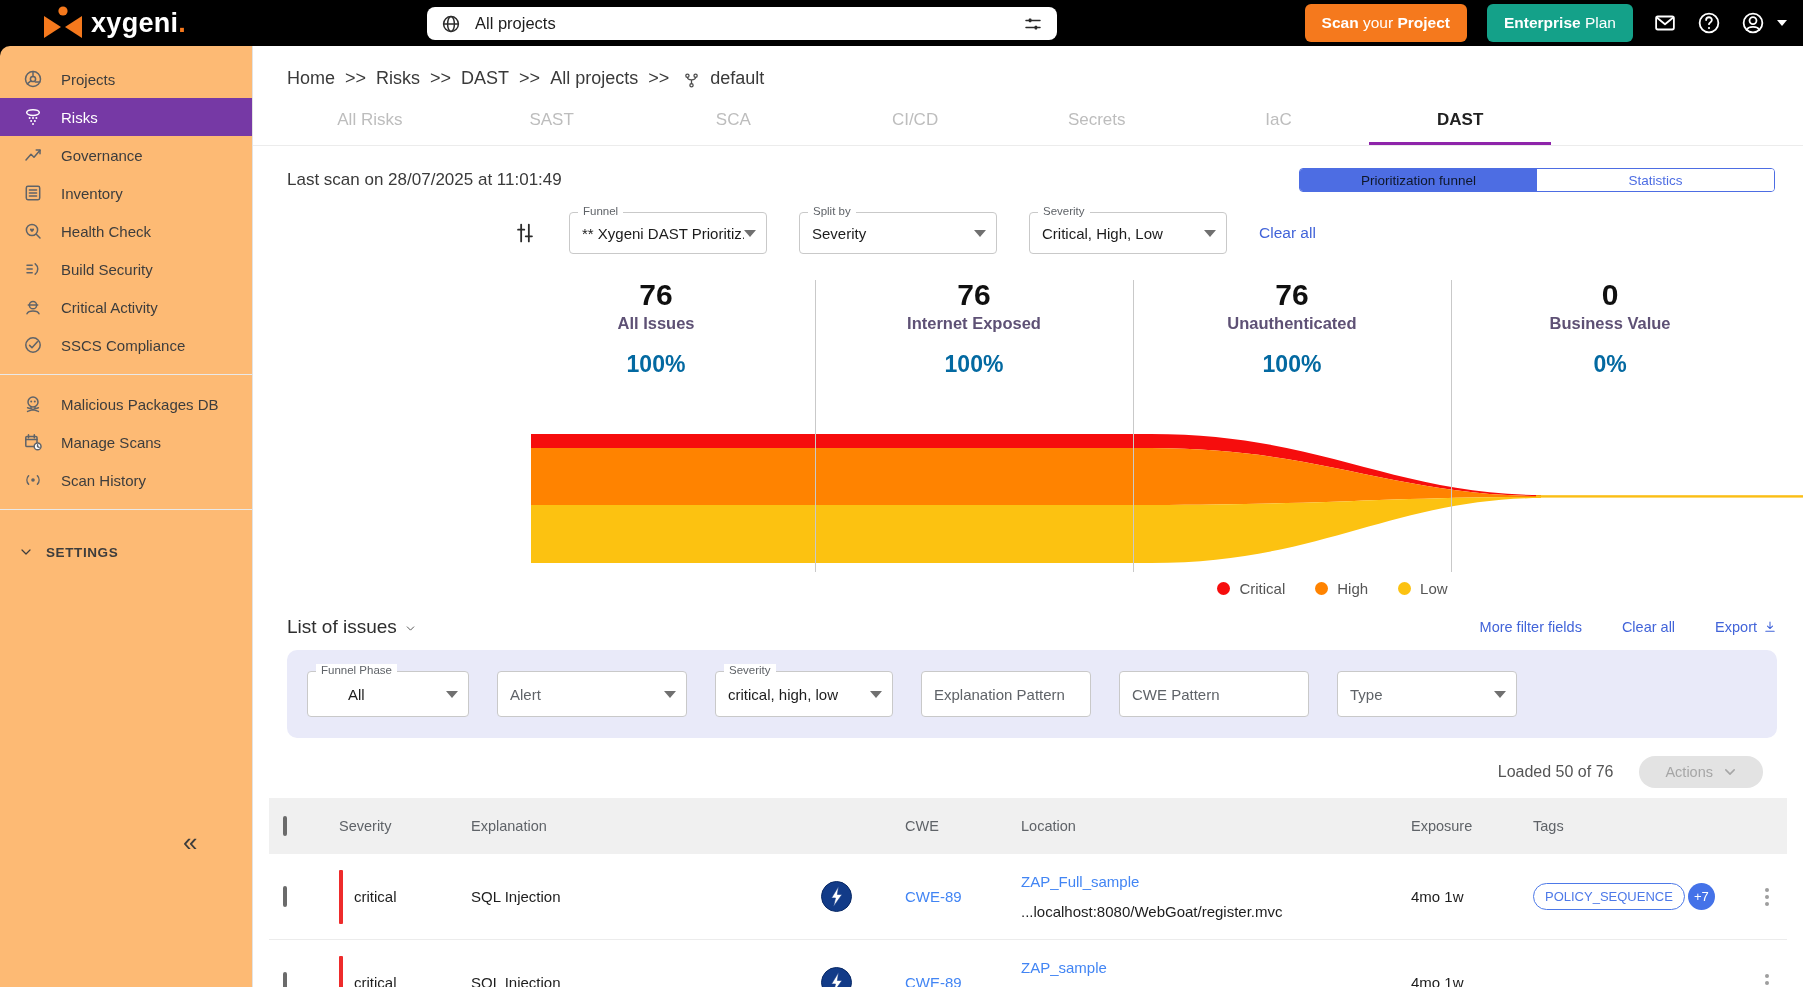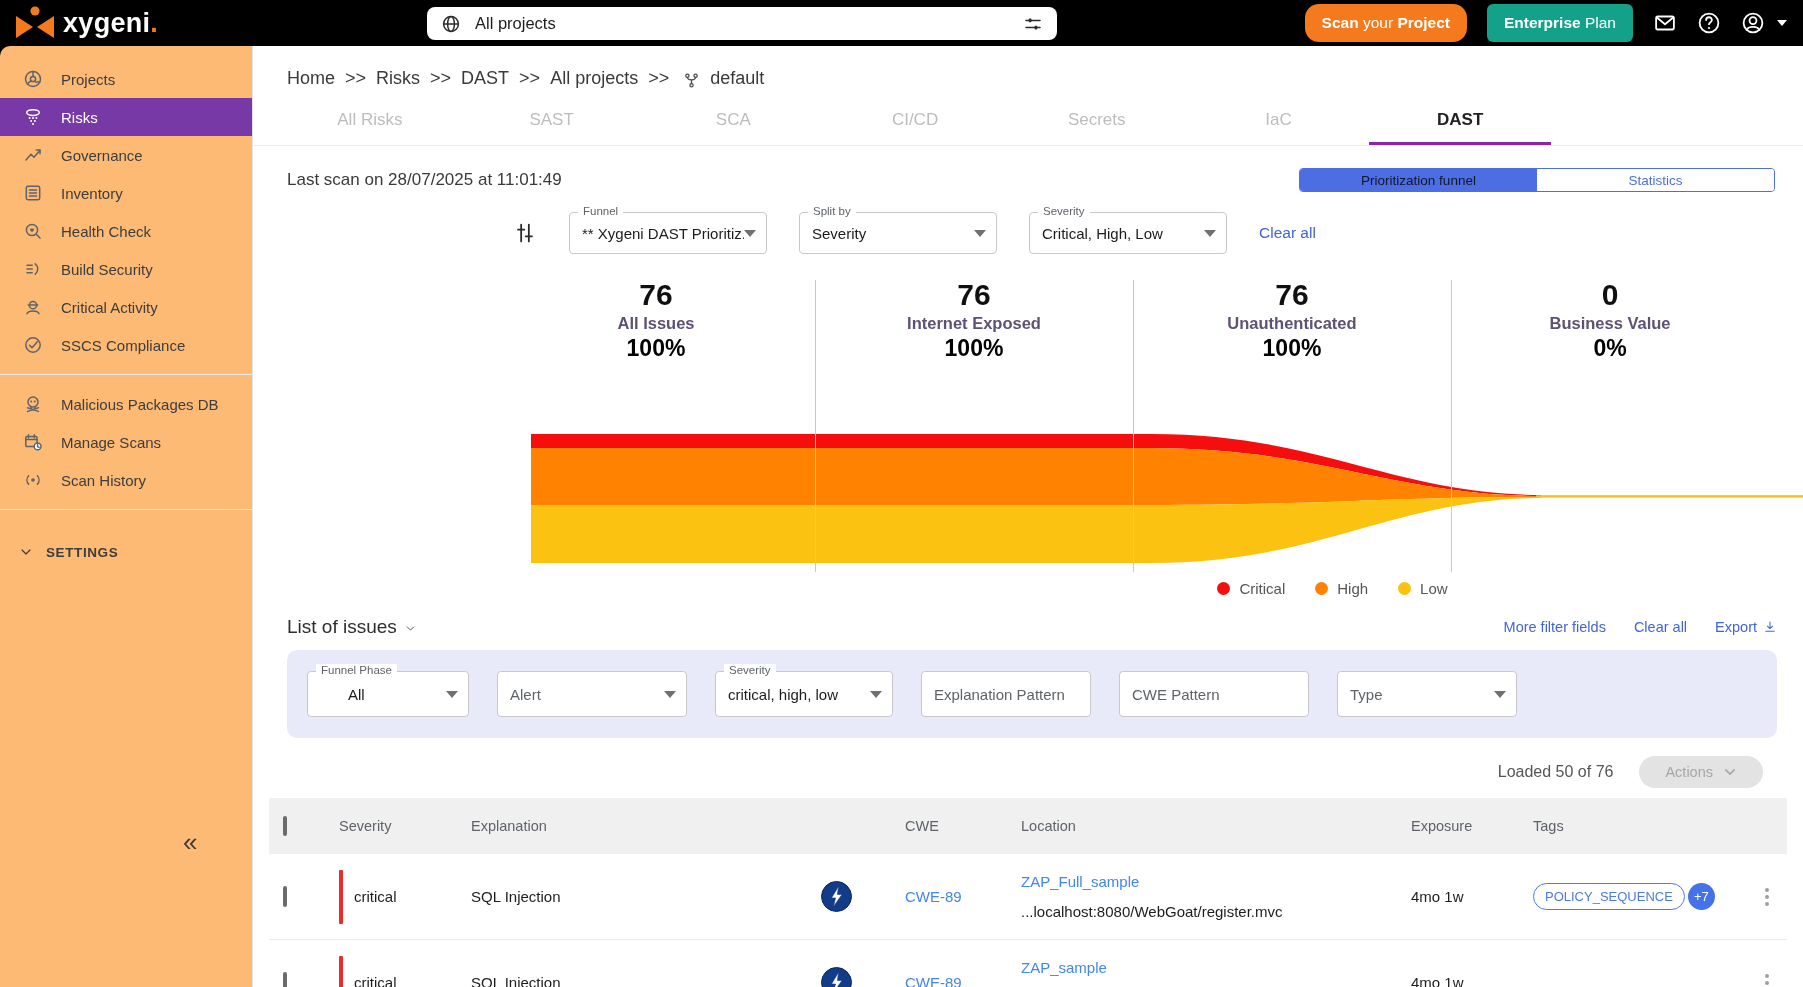--- a/index.html
+++ b/index.html
@@ -1,29 +1,29 @@
 <!DOCTYPE html>
 <html><head>
 <meta charset="utf-8">
 <style>
   * { box-sizing: border-box; margin: 0; padding: 0; }
   html,body { background:#000; }
   body { font-family: "Liberation Sans", "DejaVu Sans", sans-serif; }
   .app { position:relative; width:1803px; height:987px; overflow:hidden; background:#000; }
 
   
-  .topbar { position:absolute; top:0; left:0; right:0; height:46px; background:#000; display:flex; z-index:20; }
+  .topbar { position:absolute; top:0; left:0; right:0; height:46px; background:#000; display:flex; z-index:20;padding-left:28px; }
   .logo { display:flex; align-items:center; gap:7px; margin-left:14px; cursor:pointer; }
   .logo-text { font-size:27px; font-weight:bold; color:#fff; letter-spacing:.3px; }
   .logo-dot { font-size:27px; font-weight:bold; color:#F5791D; }
   .search-pill { position:absolute; left:427px; top:7px; width:630px; height:33px; background:#fff; border-radius:8px; display:flex; align-items:center; gap:14px; padding:0 14px; cursor:pointer; }
   .search-text { flex:1; font-size:16.5px; color:#1d1d1d; }
   .tb-icon { color:#2b2b2b; display:flex; align-items:center; }
   .topbar-right { position:absolute; right:16px; top:0; height:46px; display:flex; align-items:center; gap:20px; }
-  .btn-orange { background:#F5791D; color:#fff; font-size:15.5px; padding:10px 17px; border-radius:14px; cursor:pointer; white-space:nowrap; }
+  .btn-orange { background:#F5791D; color:#fff; font-size:15.5px; padding:10px 17px; border-radius:6px; cursor:pointer; white-space:nowrap; }
   .btn-teal { background:#14A189; color:#fff; font-size:15.5px; padding:10px 17px; border-radius:6px; cursor:pointer; white-space:nowrap; }
   .btn-orange b, .btn-teal b { font-weight:bold; }
   .white-icon { color:#fff; display:flex; align-items:center; cursor:pointer; }
   .caret-sm { width:0; height:0; border-left:5px solid transparent; border-right:5px solid transparent; border-top:6px solid #fff; margin-left:-8px; cursor:pointer; }
 
   
   .page { position:absolute; top:46px; left:0; right:0; bottom:0; display:flex; background:#000; }
   .sidebar { width:253px; flex:none; background:#fdba74; border-top-left-radius:10px; border-right:1px solid #e3e3e3; position:relative; }
   .main { flex:1; background:#fff; position:relative; overflow:hidden; }
 
@@ -63,33 +63,33 @@
   .mat-select .value { flex:1; font-size:15px; color:#1c1c1c; white-space:nowrap; overflow:hidden; }
   .caret { width:0; height:0; border-left:6px solid transparent; border-right:6px solid transparent; border-top:7px solid #707070; }
   .clear-link { color:#4264D9; font-size:15.5px; cursor:pointer; }
 
   
   .funnel-wrap { position:relative; margin:24px 16px 0 278px; margin-left:278px; height:330px; margin-right:0; }
   .funnel-wrap { margin:24px 0 0 278px; }
   .stages { display:grid; grid-template-columns:repeat(4,318px); text-align:center; margin-left:-34px; position:relative; z-index:2; }
   .stage-count { font-size:30px; font-weight:bold; color:#101010; line-height:1.15; }
   .stage-name { font-size:16.5px; font-weight:bold; color:#5E5175; margin-top:1px; }
-  .stage-pct { font-size:23px; font-weight:bold; color:#000000; margin-top:2px; }
+  .stage-pct { font-size:23px; font-weight:bold; color:#0369a1; margin-top:18px; }
   .vdivider { position:absolute; top:2px; width:1px; height:292px; background:#c9c9c9; z-index:1; }
   .funnel-svg { position:absolute; left:0; top:100px; z-index:0; }
   .legend { position:absolute; top:302px; left:0; width:1503px; display:flex; justify-content:center; align-items:center; gap:30px; padding-left:100px; }
   .legend-item { display:flex; align-items:center; gap:9px; font-size:15px; color:#555; }
   .legend-dot { width:13px; height:13px; border-radius:50%; }
 
   
   .issues { padding:8px 26px 0 34px; }
   .issues-head { display:flex; align-items:center; }
   .issues-title { font-size:19px; color:#2e2e2e; display:flex; align-items:center; gap:7px; cursor:pointer; }
   .issues-title .chev { color:#555; display:flex; margin-top:3px; }
-  .issues-links { margin-left:auto; display:flex; align-items:center; gap:28px; }
+  .issues-links { margin-left:auto; display:flex; align-items:center; gap:40px; }
   .blue-link { color:#4264D9; font-size:14.5px; cursor:pointer; display:flex; align-items:center; gap:6px; }
   .filter-bar { margin-top:12px; background:#E9EAF9; border-radius:10px; padding:21px 20px; display:flex; gap:28px; }
   .fbox { position:relative; background:#fff; border:1px solid #c9c9c9; border-radius:4px; height:46px; display:flex; align-items:center; padding:0 10px 0 12px; cursor:pointer; }
   .fbox .notch { position:absolute; top:-8px; left:8px; background:#fff; padding:0 5px; font-size:11.5px; color:#5f6368; }
   .fbox .value { flex:1; font-size:15px; color:#1c1c1c; white-space:nowrap; overflow:hidden; }
   .fbox .value.muted { color:#5f6368; }
   .loaded-row { display:flex; justify-content:flex-end; align-items:center; gap:26px; padding:18px 14px 10px 0; }
   .loaded-text { font-size:16px; color:#555; }
   .actions-btn { background:#e3e3e3; color:#a6a6a6; border-radius:18px; padding:8px 26px; font-size:14.5px; display:flex; align-items:center; gap:10px; cursor:default; }
   .actions-btn .chev { display:flex; }

